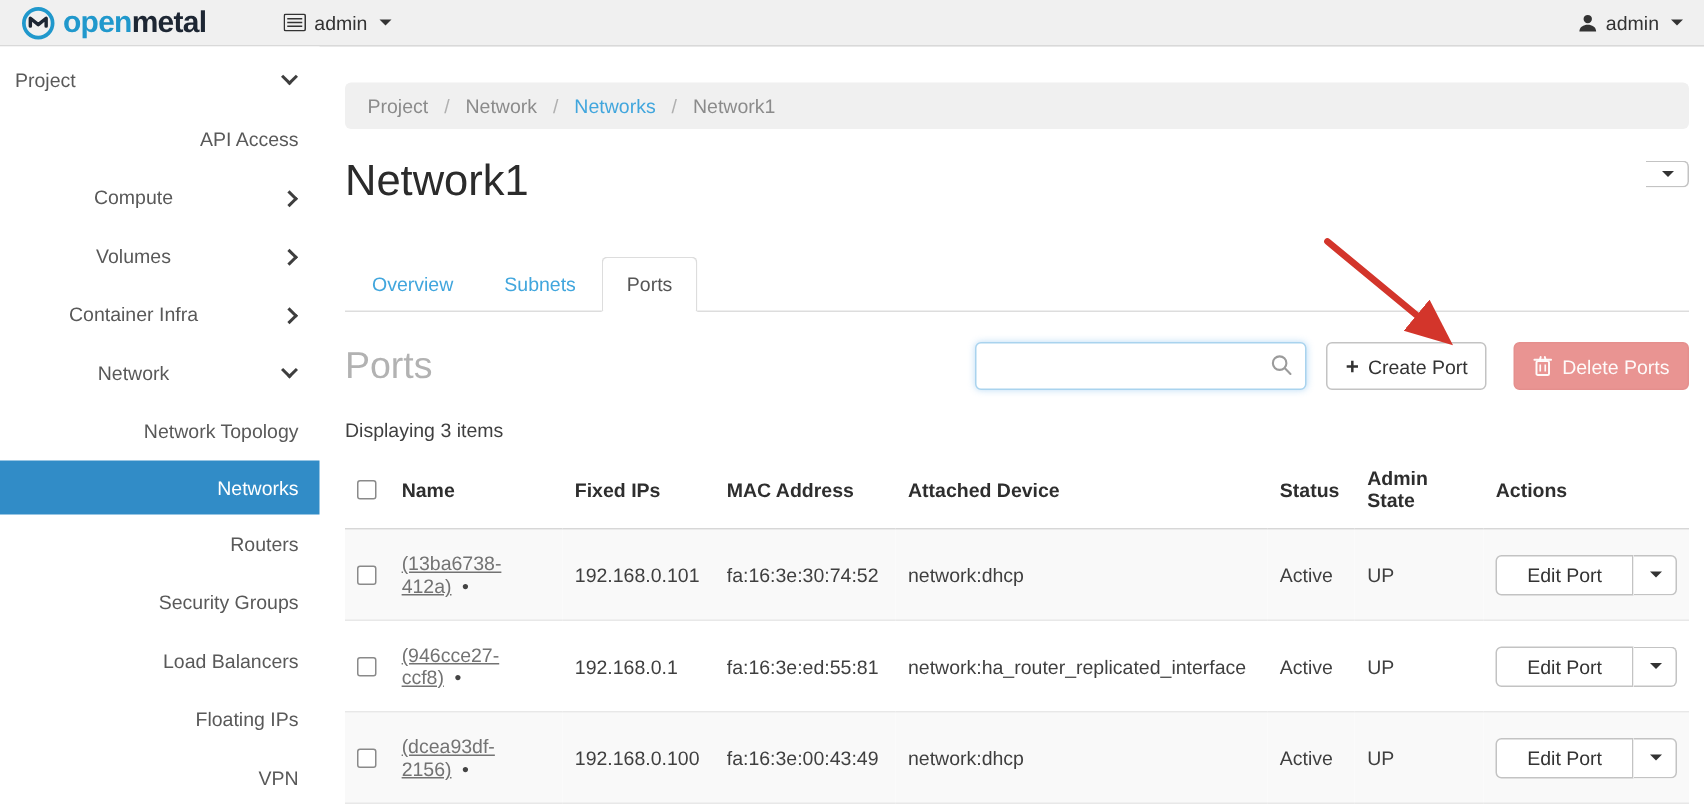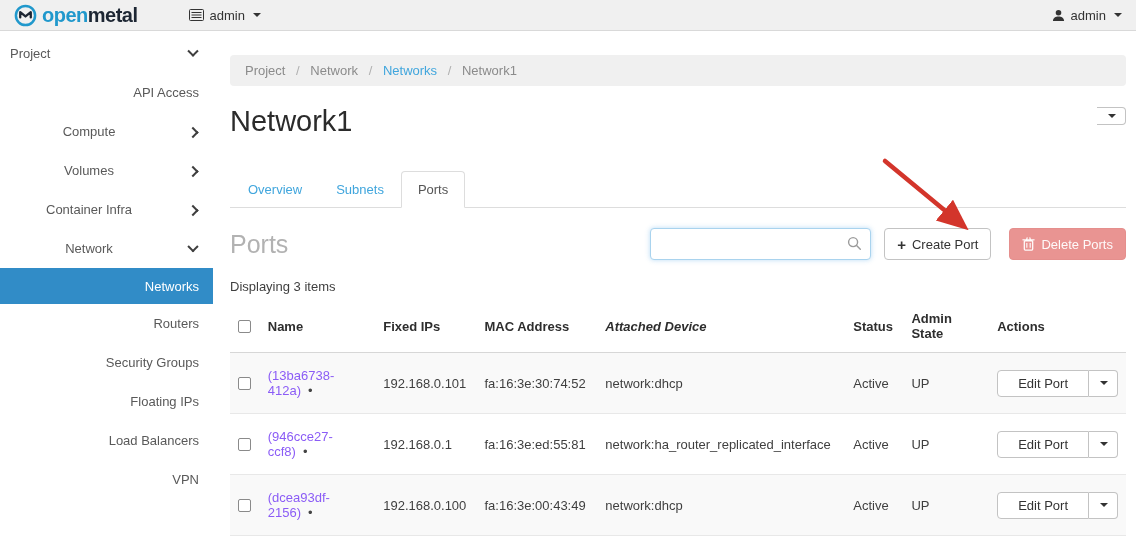--- a/index.html
+++ b/index.html
@@ -113,24 +113,24 @@
     padding: 8px 8px 11px 8px; border-bottom: 1px solid #d7d7d7;
   }
   table.ports td { padding: 15px 8px; border-top: 1px solid #e8e8e8; color: #3f3f3f; vertical-align: middle; }
   table.ports tbody tr:first-child td { border-top: none; }
   table.ports tbody tr:nth-child(odd) { background: #f9f9f9; }
   table.ports tbody { border-bottom: 1px solid #e8e8e8; }
   .col-check { width: 30px; }
   .col-name { width: 126px; }
   .col-ip { width: 102px; }
   .col-mac { width: 122px; }
-  .col-device { width: 250px; font-style: italic; }
+  .col-device { width: 250px; }
   .col-status { width: 59px; }
   .col-admin { width: 95px; margin-left: 14px; }
-  .cell-link { color: #8b5cf6; cursor: pointer; }
+  .cell-link { color: #737373; cursor: pointer; text-decoration: underline; }
   .bullet { color: #444; margin-left: 7px; }
   .row-check {
     appearance: none; -webkit-appearance: none; width: 13px; height: 13px;
     border: 1px solid #8a8a8a; border-radius: 2px; background: #fff; cursor: pointer; display: block;
   }
   .btn-row { padding: 5px 20px; font-size: 13px; }
   .btn-row-caret { padding: 5px 9px; }
 
   
   .arrow-overlay { position: absolute; left: 850px; top: 150px; width: 135px; height: 95px; pointer-events: none; z-index: 20; }
@@ -199,34 +199,37 @@
   <div class="side-row side-group">
     <span class="grp-lbl">Container Infra</span>
     <span class="chev-wrap"><span class="chev chev-right"></span></span>
   </div>
 
   <div class="side-row side-group">
     <span class="grp-lbl">Network</span>
     <span class="chev-wrap"><span class="chev chev-down"></span></span>
   </div>
 
+  <div class="side-row side-leaf">
+    <span>Network Topology</span>
+  </div>
   <div class="side-row side-leaf side-active">
     <span>Networks</span>
   </div>
   <div class="side-row side-leaf">
     <span>Routers</span>
   </div>
   <div class="side-row side-leaf">
     <span>Security Groups</span>
   </div>
   <div class="side-row side-leaf">
+    <span>Load Balancers</span>
+  </div>
+  <div class="side-row side-leaf">
     <span>Floating IPs</span>
-  </div>
-  <div class="side-row side-leaf">
-    <span>Load Balancers</span>
   </div>
   <div class="side-row side-leaf">
     <span>VPN</span>
   </div>
 </div>
 
 <div class="main">
 
   <div class="breadcrumb">
     <span class="bc-item">Project</span>

